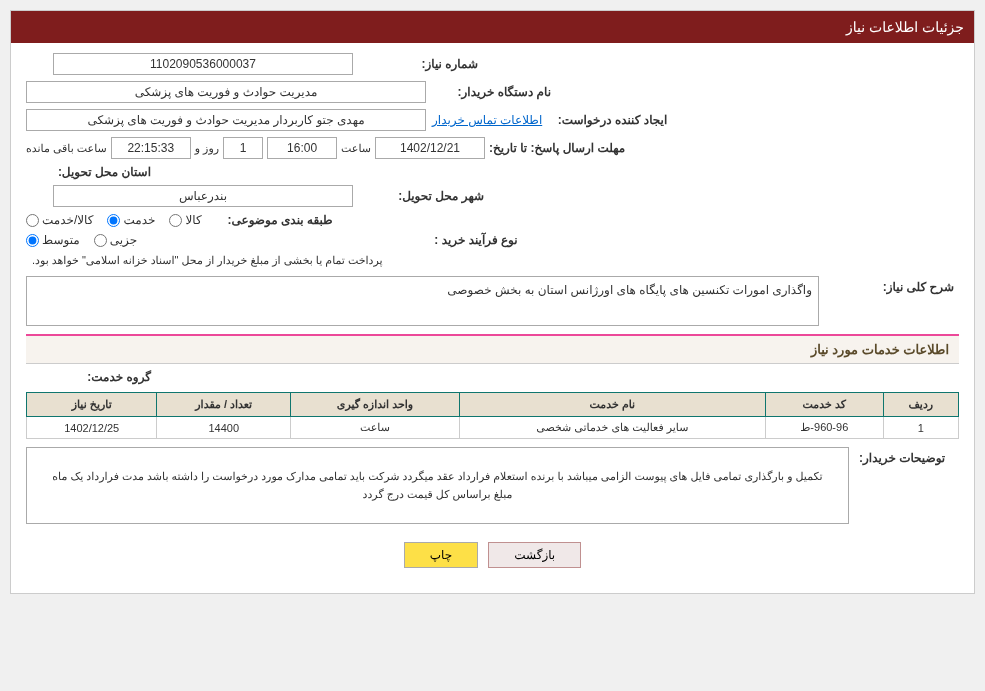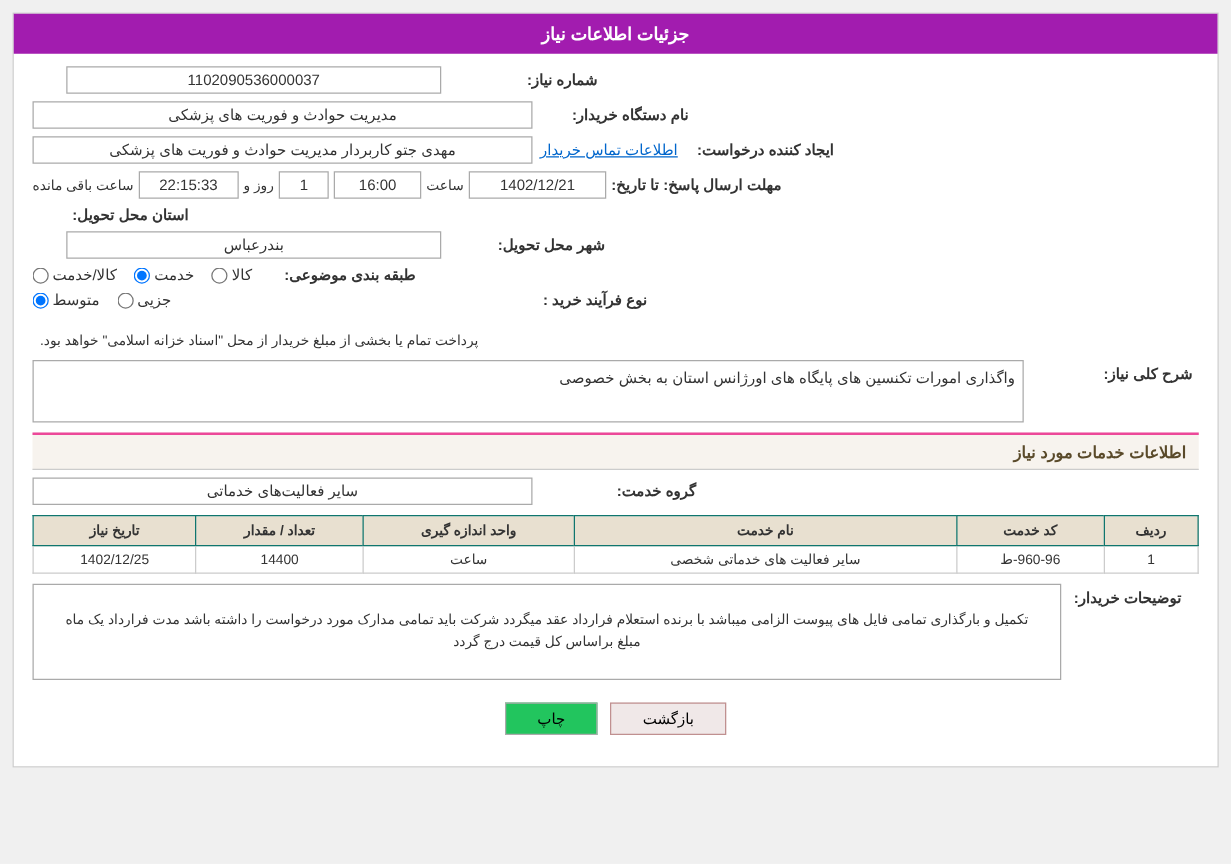--- a/index.html
+++ b/index.html
@@ -14,26 +14,26 @@
       width: 985px;
       min-height: 691px;
       background: #f0f0f0;
       padding: 10px;
     }
     .main-container {
       background: #fff;
       border: 1px solid #ccc;
     }
     .header-bar {
-      background: #a21caf;
+      background: #7f1d1d;
       color: #fff;
-      text-align: center;
+      text-align: right;
       padding: 8px 10px;
       font-size: 14px;
-      font-weight: bold;
+      font-weight: normal;
     }
     .content-area {
       padding: 10px 15px;
     }
     .info-row {
       display: flex;
       align-items: center;
       margin-bottom: 6px;
       justify-content: flex-end;
     }
@@ -170,21 +170,21 @@
       padding: 10px 0 15px 0;
     }
     .btn {
       padding: 5px 25px;
       font-size: 12px;
       border: 1px solid #aaa;
       cursor: pointer;
       font-family: Tahoma, Arial, sans-serif;
     }
     .btn-print {
-      background: #22c55e;
+      background: #fde047;
       text-align: center;
     }
     .btn-back {
       background: #f0e8e8;
       border-color: #c09090;
     }
     .link-blue {
       color: #0066cc;
       text-decoration: underline;
       cursor: pointer;
@@ -271,34 +271,33 @@
           <div class="radio-group">
             <div class="radio-item">
               <label>جزیی</label>
               <input type="radio" name="farayand" style="">
             </div>
             <div class="radio-item">
               <label>متوسط</label>
               <input type="radio" name="farayand" checked="" style="">
             </div>
           </div>
-          <div class="note-text" style="margin-top:16px;">پرداخت تمام یا بخشی از مبلغ خریدار از محل "اسناد خزانه اسلامی" خواهد بود.</div>
+          <div class="note-text" style="margin-top:4px;">پرداخت تمام یا بخشی از مبلغ خریدار از محل "اسناد خزانه اسلامی" خواهد بود.</div>
         </div>
       </div>
 
       <div style="display:flex; align-items:flex-start; gap:10px; margin-bottom:8px; justify-content:flex-end;">
         <span class="label-col" style="padding-top:4px;">شرح کلی نیاز:</span>
         <div class="description-box" style="flex:1;">واگذاری امورات  تکنسین های  پایگاه های اورژانس استان به بخش خصوصی</div>
       </div>
 
       <div class="section-title">اطلاعات خدمات مورد نیاز</div>
 
       <div class="inner-row">
         <span class="label-col">گروه خدمت:</span>
-        <div class="value-box value-box-wider">سایر فعالیت‌های خدماتی</div>
       </div>
 
       <div class="table-section">
         <table>
           <thead>
             <tr>
               <th>ردیف</th>
               <th>کد خدمت</th>
               <th>نام خدمت</th>
               <th>واحد اندازه گیری</th>

